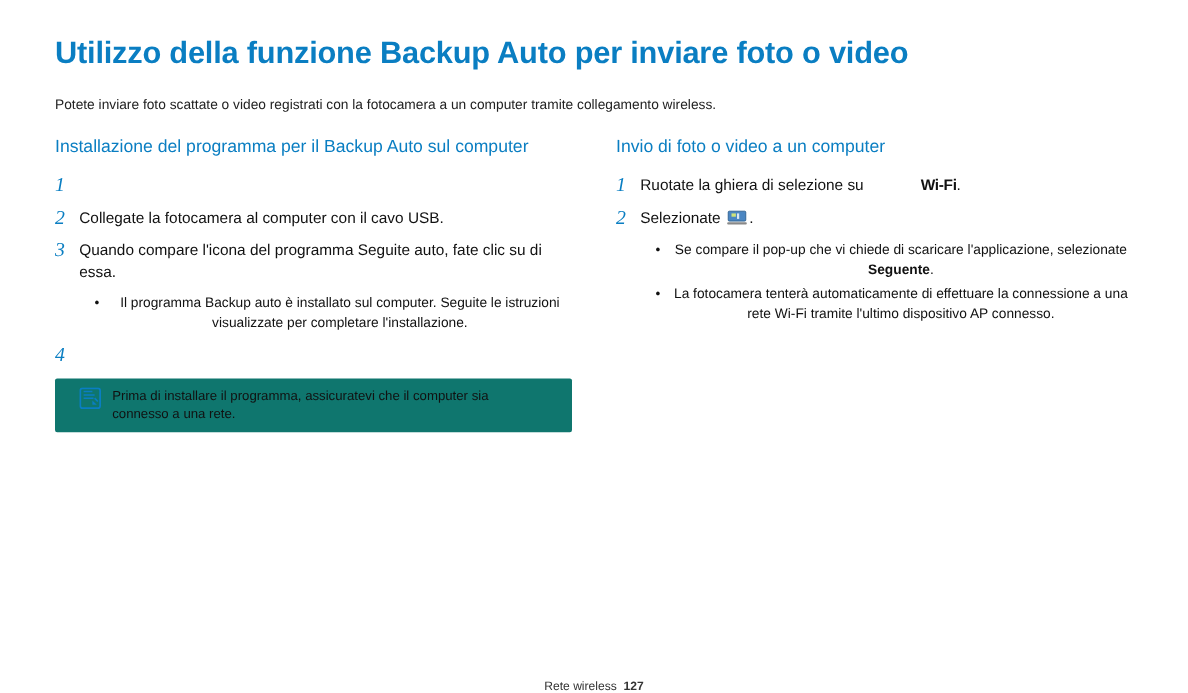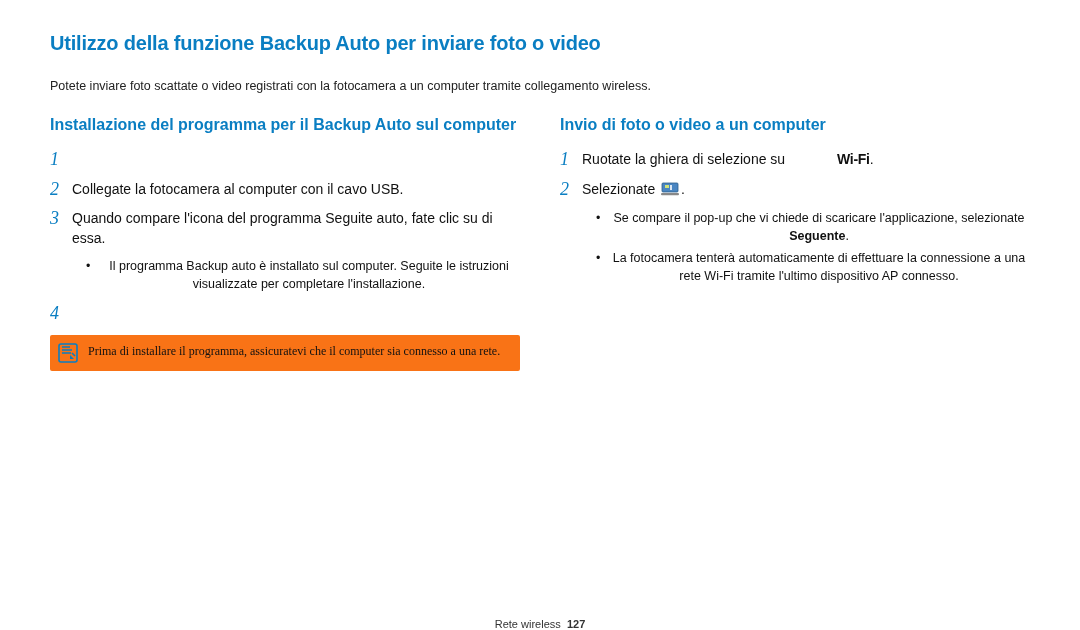--- a/index.html
+++ b/index.html
@@ -13,21 +13,21 @@
   }
   .page {
     padding: 32px 50px 0 50px;
     box-sizing: border-box;
     width: 100%;
     height: 100%;
     position: relative;
   }
   h1.title {
     color: #0a7ec2;
-    font-size: 20px;
+    font-size: 28px;
     font-weight: 700;
     margin: 0 0 6px 0;
     letter-spacing: -0.2px;
   }
   .subtitle {
     font-size: 12.5px;
     color: #222;
     margin-bottom: 22px;
     margin-top: 24px;
   }
@@ -35,21 +35,21 @@
     display: flex;
     gap: 40px;
   }
   .col {
     flex: 1;
     min-width: 0;
   }
   h2.section {
     color: #0a7ec2;
     font-size: 16px;
-    font-weight: 700;
+    font-weight: 400;
     margin: 0 0 14px 0;
     line-height: 1.25;
   }
   .step {
     display: flex;
     align-items: flex-start;
     margin-bottom: 8px;
   }
   .step-num {
     color: #0a7ec2;
@@ -84,27 +84,26 @@
   }
   ul.sub li::before {
     content: "•";
     position: absolute;
     left: 0;
     top: 0;
   }
   .bold { font-weight: 700; }
   .note-box {
     display: flex;
-    background: #f97316;
+    background: #0f766e;
     border-radius: 2px;
-    padding: 8px 8px;
+    padding: 8px 22px;
     margin-top: 10px;
     align-items: flex-start;
     gap: 10px;
-    font-family: Liberation Serif, serif;
   }
   .note-icon {
     width: 20px;
     height: 20px;
     flex-shrink: 0;
   }
   .note-text {
     font-size: 12px;
     line-height: 1.4;
   }

